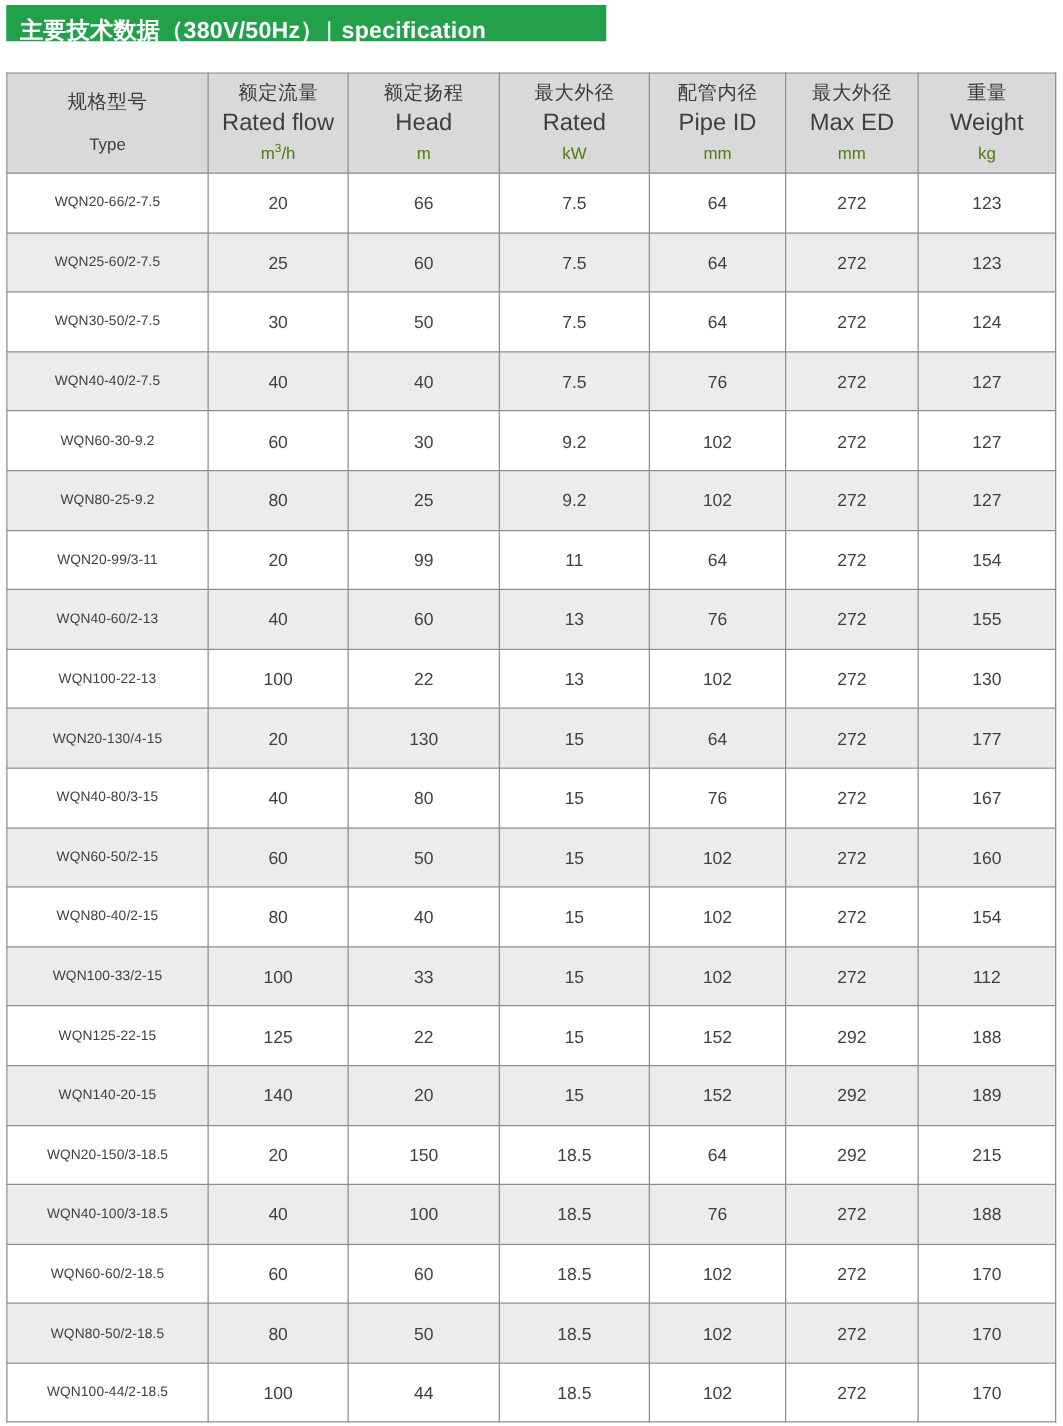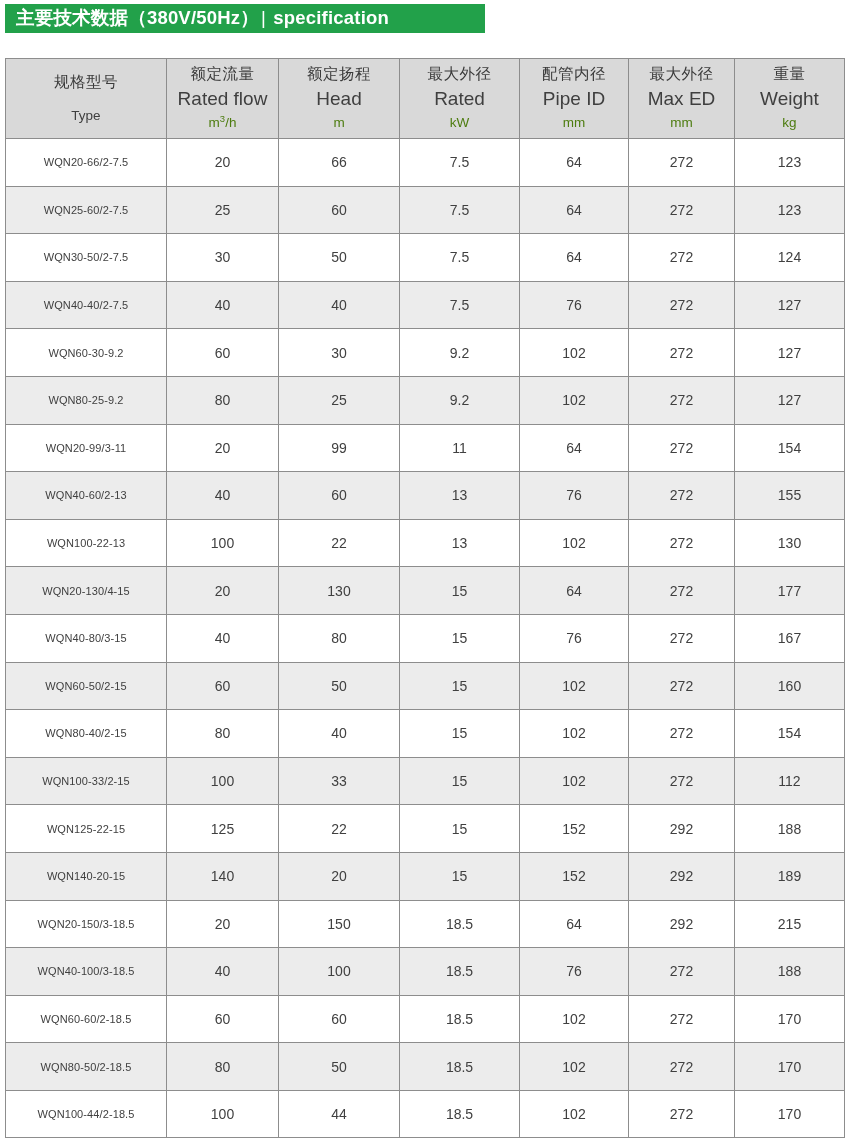--- a/index.html
+++ b/index.html
@@ -17,21 +17,21 @@
 
   
   .banner {
     position: absolute;
     left: 5px;
     top: 4px;
     width: 480px;
     height: 29px;
     background: #22a14a;
     display: flex;
-    align-items: center;
+    align-items: flex-end;
   }
   .banner-text {
     color: #ffffff;
     font-size: 18.5px;
     font-weight: bold;
     letter-spacing: 0.2px;
     padding-left: 11px;
     white-space: nowrap;
     line-height: 1;
   }
@@ -72,21 +72,20 @@
     height: 79px;
     padding: 0;
     font-weight: normal;
     line-height: 1.32;
   }
   .th-cn {
     display: block;
     font-size: 15.5px;
     color: #3b3b3b;
     letter-spacing: 0.5px;
-    font-family: Liberation Mono, monospace;
   }
   .th-en {
     display: block;
     font-size: 19px;
     color: #3f3f3f;
     margin-top: 1px;
   }
   .th-unit {
     display: block;
     font-size: 13.5px;

